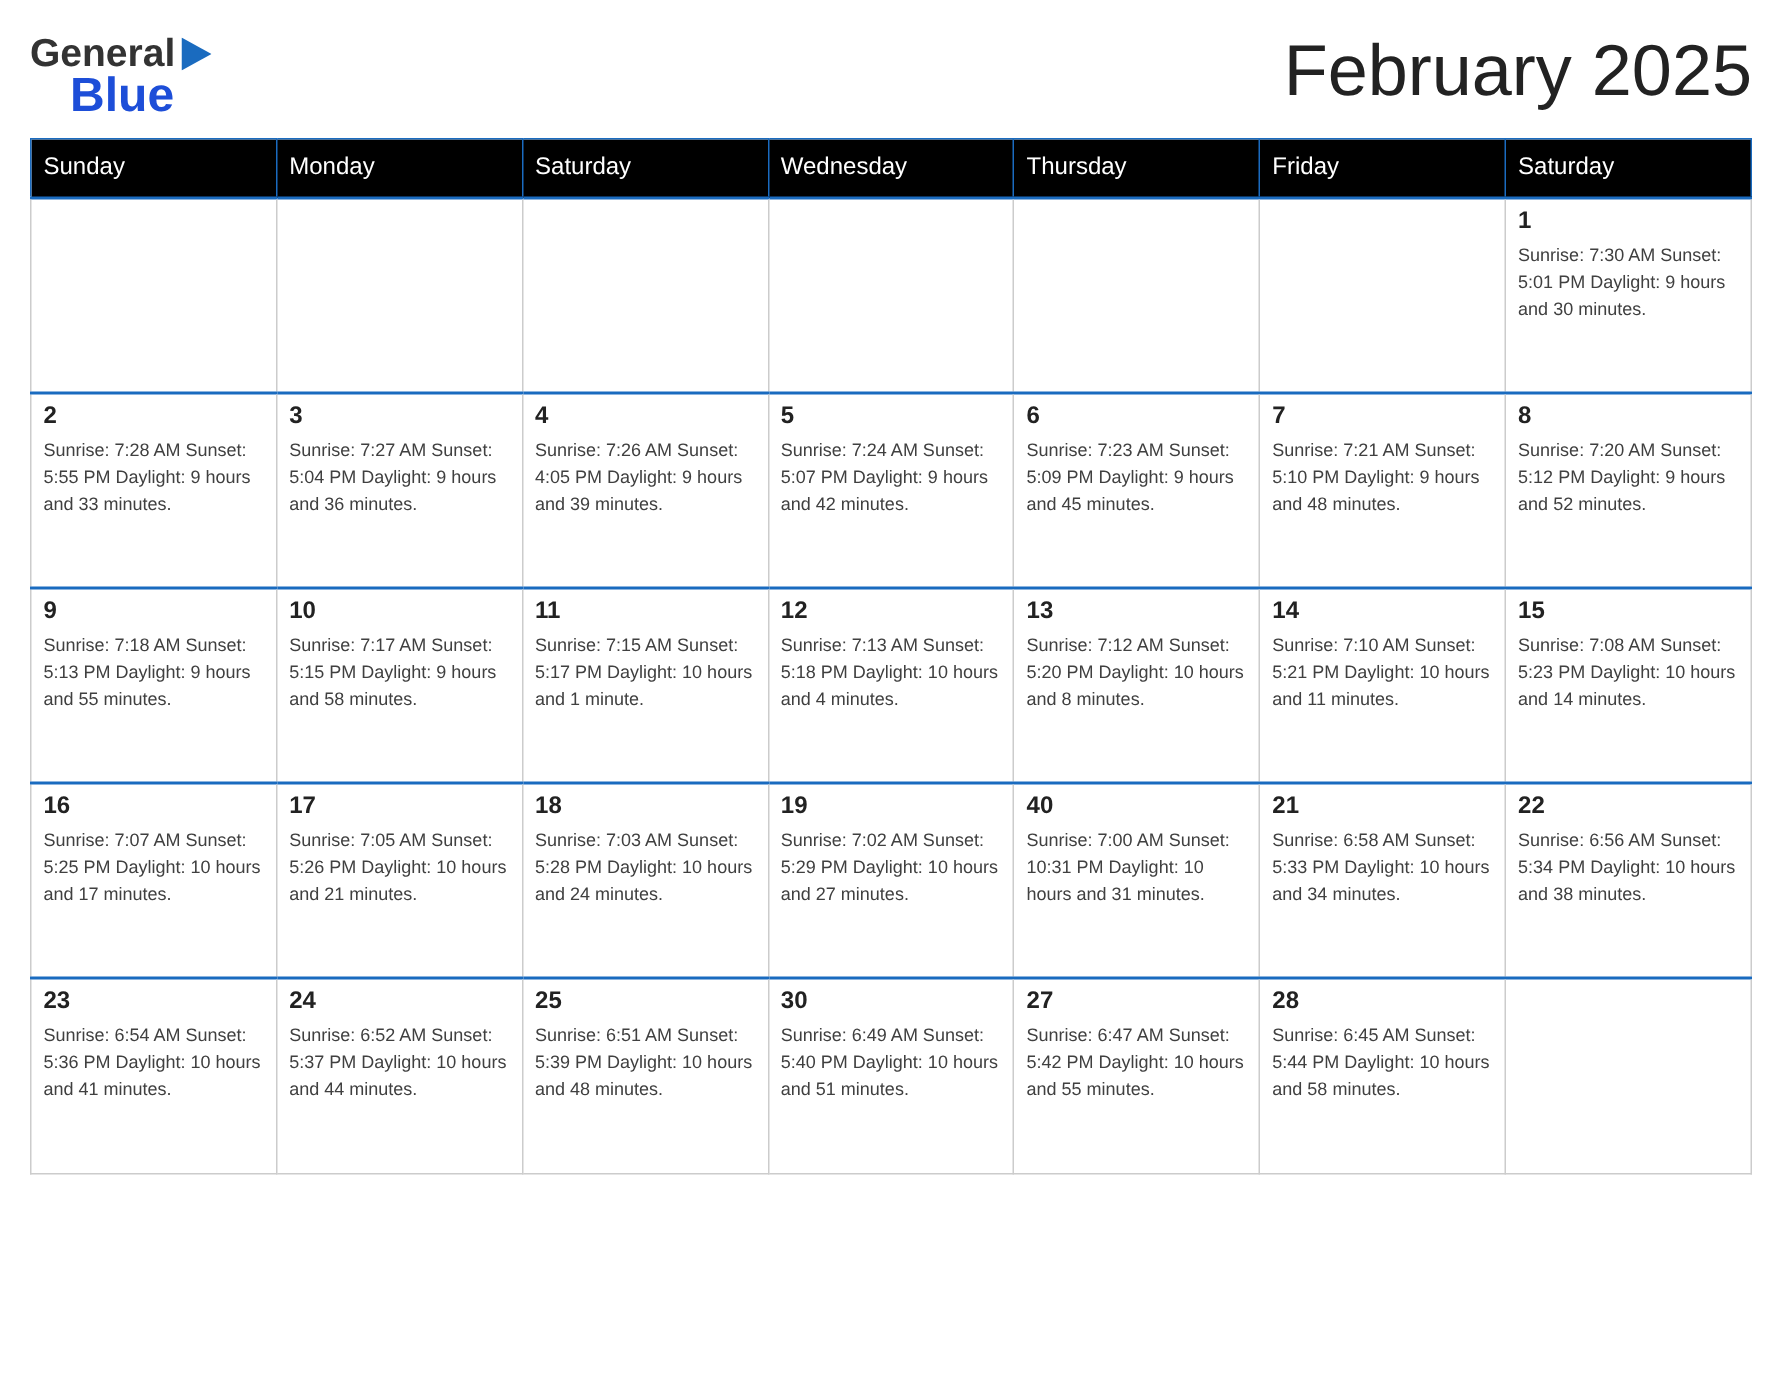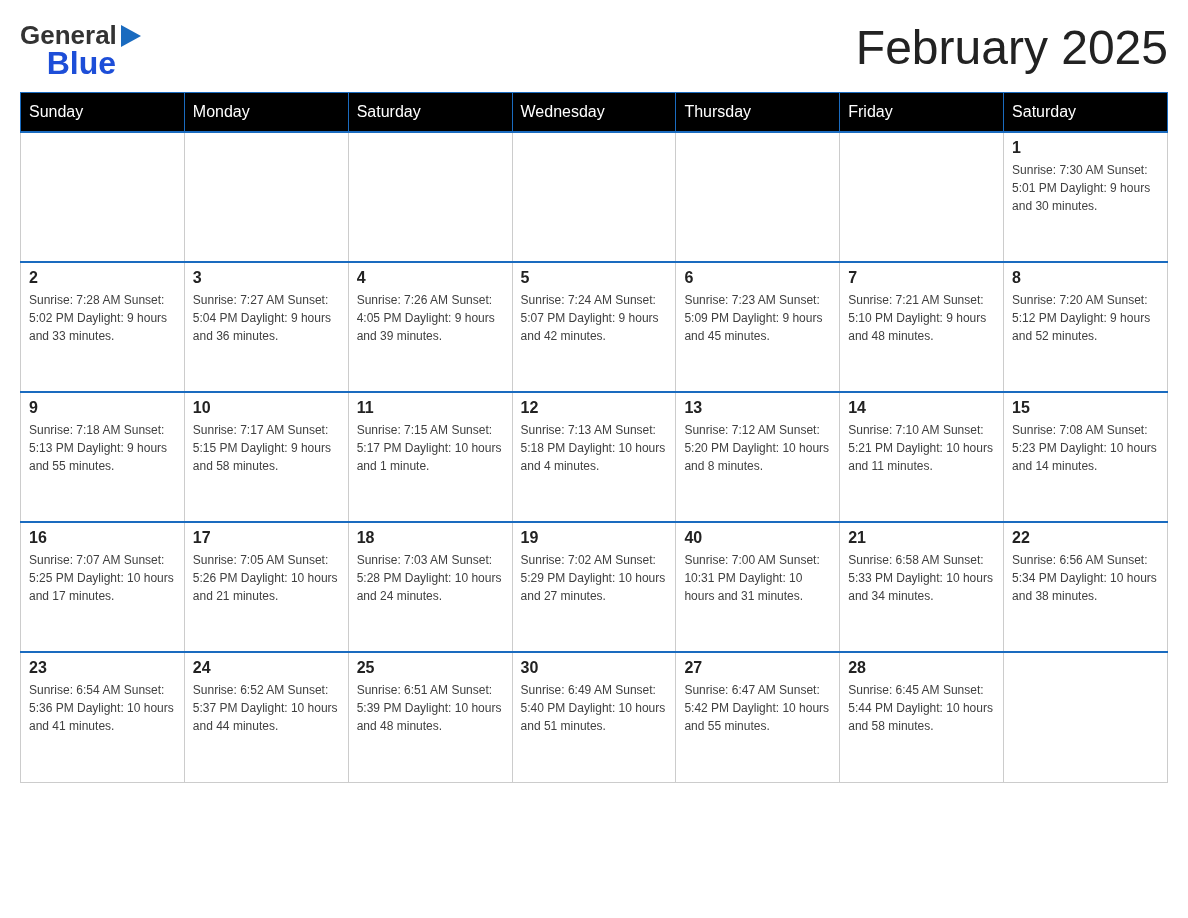--- a/index.html
+++ b/index.html
@@ -127,21 +127,21 @@
           <div class="day-number">1</div>
           <div class="day-info">Sunrise: 7:30 AM
 Sunset: 5:01 PM
 Daylight: 9 hours and 30 minutes.</div>
         </td>
       </tr>
       <tr>
         <td>
           <div class="day-number">2</div>
           <div class="day-info">Sunrise: 7:28 AM
-Sunset: 5:02 PM
+Sunset: 5:55 PM
 Daylight: 9 hours and 33 minutes.</div>
         </td>
         <td>
           <div class="day-number">3</div>
           <div class="day-info">Sunrise: 7:27 AM
 Sunset: 5:04 PM
 Daylight: 9 hours and 36 minutes.</div>
         </td>
         <td>
           <div class="day-number">4</div>

